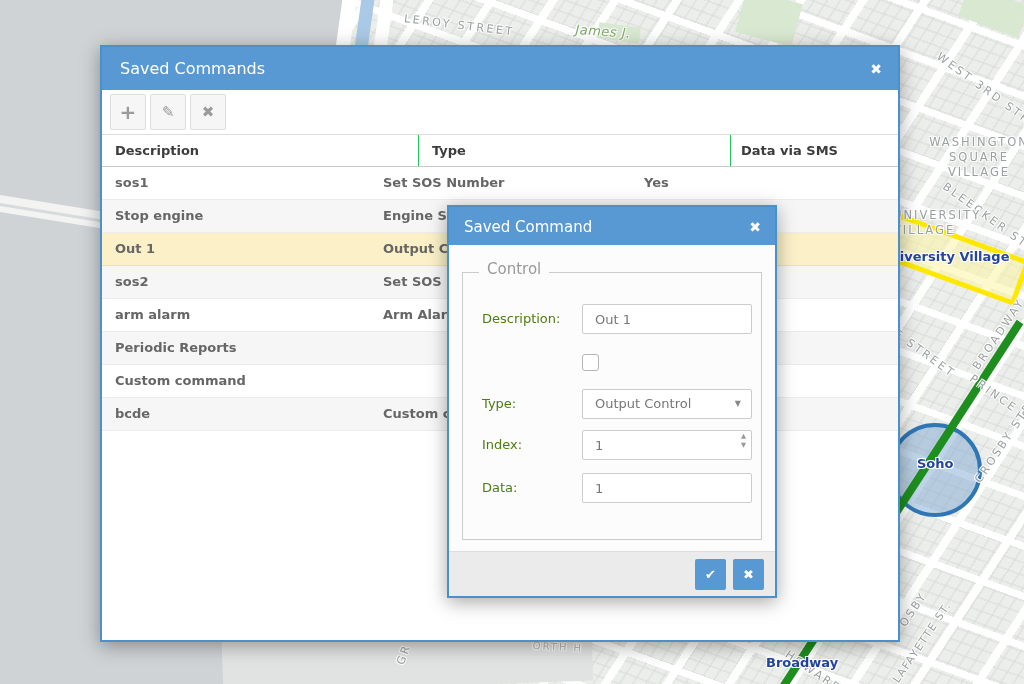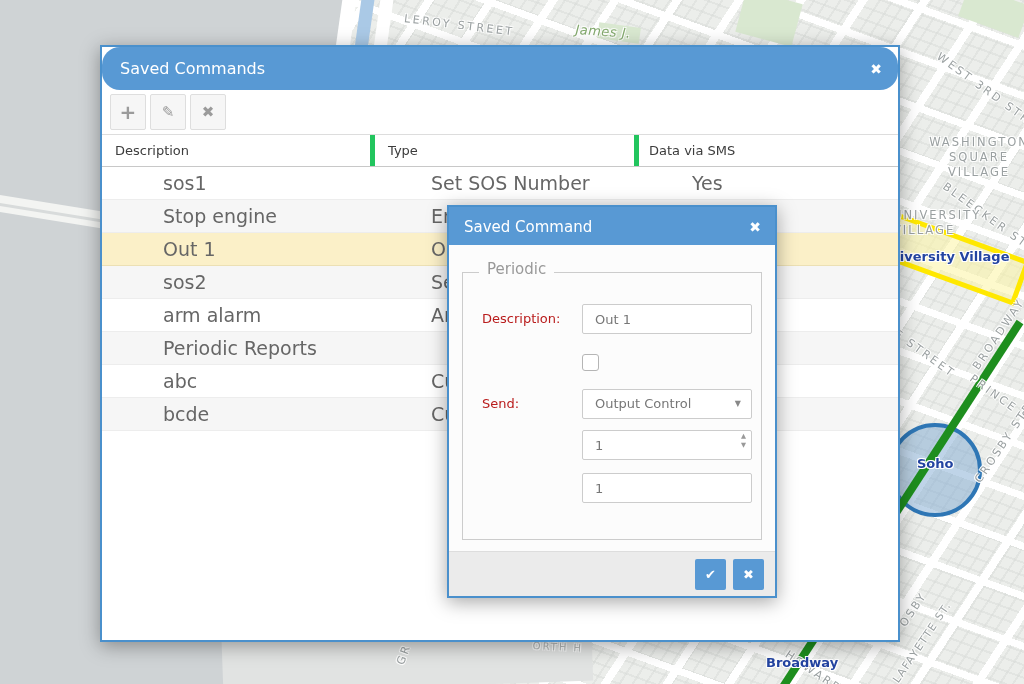--- a/index.html
+++ b/index.html
@@ -63,44 +63,44 @@
   .lbl-soho     { left:917px; top:456px; }
   .lbl-bwayplace{ left:766px; top:655px; }
 
   
   .dialog { position:absolute; background:#fff; border:2px solid #4a90cc; box-shadow:0 4px 18px rgba(0,0,0,0.35); }
   .titlebar { background:#5899d4; color:#fff; display:flex; align-items:center; justify-content:space-between; }
   .titlebar .close { color:#fff; font-size:14px; cursor:pointer; }
 
   
   .outer-dialog { left:100px; top:45px; width:800px; height:597px; z-index:10; }
-  .outer-dialog .titlebar { height:43px; padding:0 16px 0 18px; font-size:16px;border-radius:18px; }
+  .outer-dialog .titlebar { height:43px; padding:0 16px 0 18px; font-size:16px; }
   .toolbar { height:45px; border-bottom:1px solid #ddd; padding:4px 0 0 8px; display:flex; gap:4px; background:#fff; }
   .tool-btn { width:36px; height:36px; background:#f6f6f6; border:1px solid #dedede; border-radius:2px;
     display:flex; align-items:center; justify-content:center; color:#9b9b9b; font-size:15px; cursor:pointer; }
   .tool-btn .plus { font-size:20px; font-weight:bold; line-height:1; }
   .grid { width:100%; }
   .grid-header { display:flex; height:32px; background:#fff; border-bottom:1px solid #c8c8c8; font-size:13px; color:#3c3c3c; }
   .grid-header .cell { line-height:31px; }
-  .grid-header .cell + .cell { border-left:5px solid #22c55e; }
-  .grid-row { display:flex; height:33px; font-size:19px; color:#666; border-bottom:1px solid #ededed; background:#fff; cursor:pointer;padding-left:48px; }
+  .grid-header .cell + .cell { border-left:1px solid #22c55e;margin-left:48px; }
+  .grid-row { display:flex; height:33px; font-size:13px; color:#666; border-bottom:1px solid #ededed; background:#fff; cursor:pointer; }
   .grid-row.alt { background:#f6f6f6; }
   .grid-row.selected { background:#fbf0c8; border-bottom-color:#ece0b4; }
-  .cell { line-height:32px; overflow:hidden; white-space:nowrap; }
+  .cell { line-height:32px; overflow:hidden; white-space:nowrap;font-weight:bold; }
   .c1 { width:268px; padding-left:13px; }
   .c2 { width:264px; padding-left:13px; }
   .c3 { flex:1; padding-left:10px; }
 
   
   .inner-dialog { left:447px; top:205px; width:330px; height:393px; z-index:20; background:#fcfcfc; }
   .inner-dialog .titlebar { height:38px; padding:1px 14px 0 15px; font-size:15px; }
   .fieldset { position:absolute; left:13px; top:65px; width:300px; height:268px; border:1px solid #ccc; }
   .legend { position:absolute; left:30px; top:53px; background:#fcfcfc; padding:0 8px; font-size:15px; color:#999; z-index:1; }
   .form-row { position:absolute; left:0; width:100%; height:30px; }
-  .form-label { position:absolute; left:33px; top:0; width:96px; line-height:30px; font-size:13px; color:#b91c1c; }
+  .form-label { position:absolute; left:33px; top:0; width:96px; line-height:30px; font-size:13px; color:#4d7c0f; }
   .input-wrap { position:absolute; left:133px; top:0; width:170px; height:30px; }
   .text-input { width:100%; height:30px; border:1px solid #ccc; background:#fff; border-radius:2px;
     padding:0 24px 0 12px; font-size:13px; color:#777; font-family:inherit; outline:none; }
   .text-input.plain { padding-right:12px; }
   .checkbox { appearance:none; -webkit-appearance:none; width:17px; height:17px; border:1px solid #b5b5b5;
     border-radius:3px; background:#fff; position:absolute; left:133px; top:6px; cursor:pointer; }
   .select { position:absolute; left:133px; top:0; width:170px; height:30px; border:1px solid #ccc; background:#fff;
     border-radius:2px; font-size:13px; color:#777; line-height:28px; padding-left:12px; cursor:pointer; }
   .select .arrow { position:absolute; right:10px; top:0; font-size:8px; color:#888; line-height:28px; }
   .spin { position:absolute; right:6px; top:3px; display:flex; flex-direction:column; gap:2px; }
@@ -197,71 +197,72 @@
       <div class="grid-row">
         <div class="cell c1">arm alarm</div>
         <div class="cell c2">Arm Alarm</div>
         <div class="cell c3"></div>
       </div>
       <div class="grid-row alt">
         <div class="cell c2">Periodic Reports</div>
         <div class="cell c3"></div>
       </div>
       <div class="grid-row">
-        <div class="cell c1">abc</div>
         <div class="cell c2">Custom command</div>
         <div class="cell c3"></div>
       </div>
       <div class="grid-row alt">
         <div class="cell c1">bcde</div>
         <div class="cell c2">Custom command</div>
         <div class="cell c3"></div>
       </div>
     </div>
   </div>
 
   <div class="dialog inner-dialog">
     <div class="titlebar">
       <span>Saved Command</span>
       <span class="close">✖</span>
     </div>
 
-    <div class="legend">Periodic</div>
+    <div class="legend">Control</div>
     <div class="fieldset"></div>
 
     <div class="form-row" style="top:97px">
       <div class="form-label">Description:</div>
       <div class="input-wrap">
         <input class="text-input plain" type="text" value="Out 1" style="">
       </div>
     </div>
 
     <div class="form-row" style="top:141px">
       <input class="checkbox" type="checkbox" style="">
     </div>
 
     <div class="form-row" style="top:182px">
-      <div class="form-label">Send:</div>
+      <div class="form-label">Type:</div>
       <div class="select">
         <span>Output Control</span>
         <span class="arrow">▼</span>
       </div>
     </div>
 
     <div class="form-row" style="top:223px">
+      <div class="form-label">Index:</div>
       <div class="input-wrap">
         <input class="text-input" type="text" value="1" style="">
         <div class="spin">
           <span>▲</span>
           <span>▼</span>
         </div>
       </div>
     </div>
 
     <div class="form-row" style="top:266px">
+      <div class="form-label">Data:</div>
       <div class="input-wrap">
         <input class="text-input plain" type="text" value="1" style="">
       </div>
     </div>
 
     <div class="inner-footer">
       <button class="action-btn">
           <span>✔</span>
         </button>
       <button class="action-btn">

